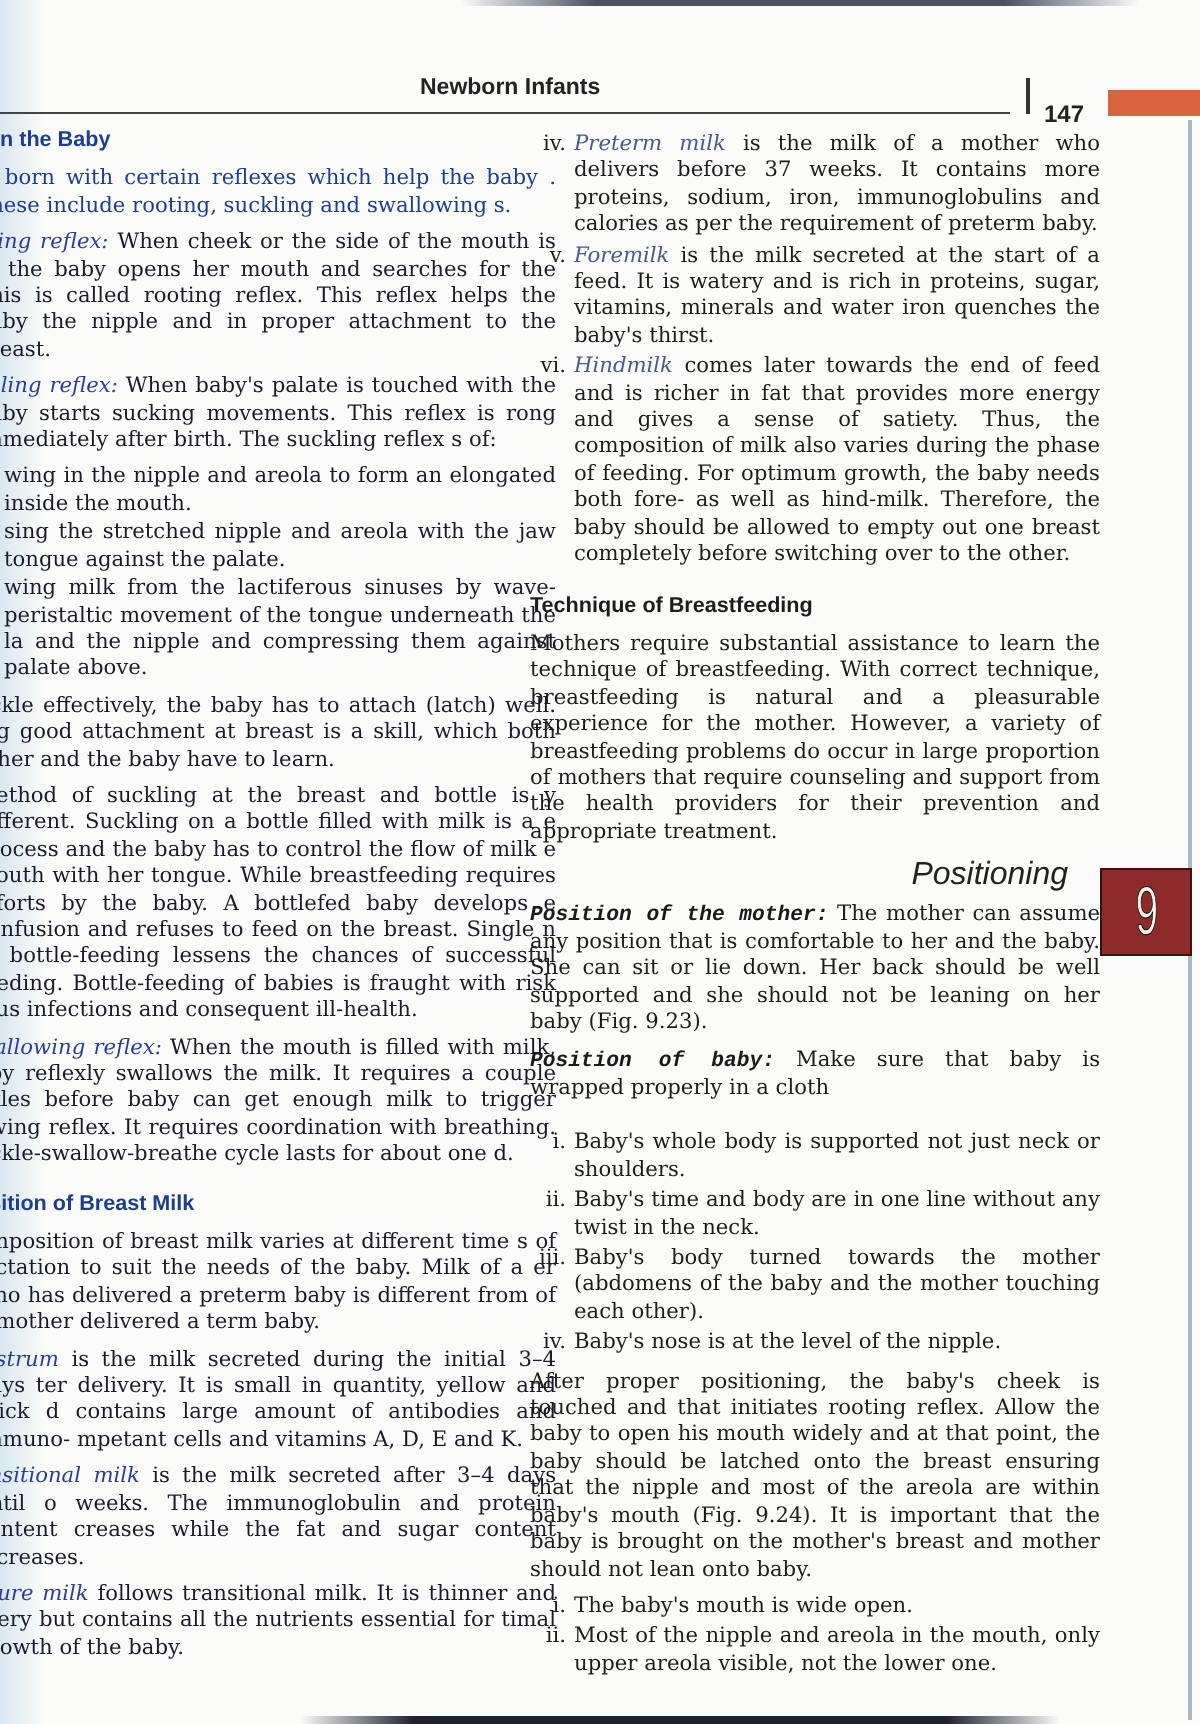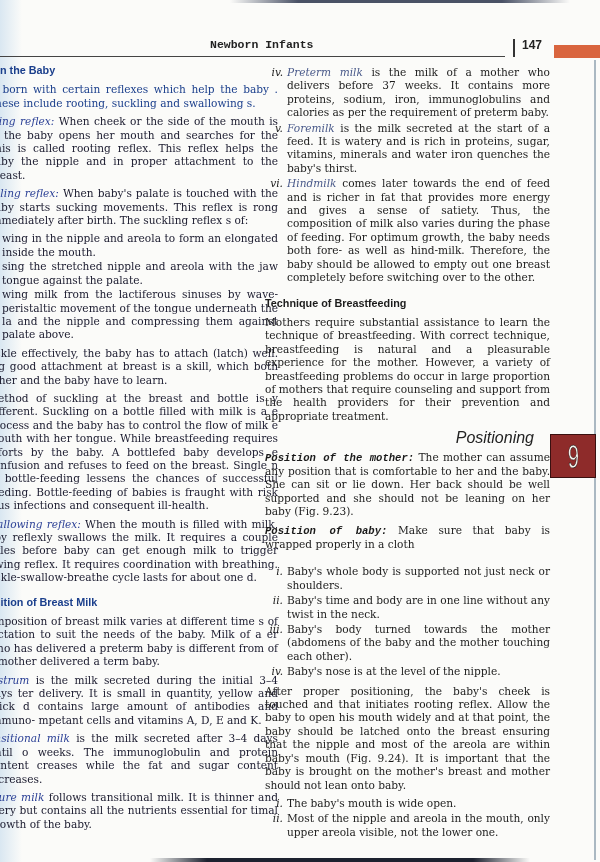--- a/index.html
+++ b/index.html
@@ -22,31 +22,31 @@
     background: linear-gradient(90deg, rgba(190,215,235,0.55), rgba(255,255,255,0));
   }
   .right-rule {
     position: absolute; left: 594px; top: 60px; width: 2px; height: 800px;
     background: #aab8c2;
   }
   
   .header { position: absolute; left: 0; top: 34px; width: 600px; height: 26px; }
   .header-title {
     position: absolute; left: 210px; top: 4px;
-    font-family: Liberation Mono, monospace;
+    font-family: Liberation Sans, sans-serif;
     font-size: 11.5px; font-weight: bold; color: #222;
   }
   .header-rule {
     position: absolute; left: 0; top: 22px; width: 505px; height: 1px; background: #444;
   }
   .header-bar {
     position: absolute; left: 513px; top: 5px; width: 1.5px; height: 18px; background: #333;
   }
   .page-number {
-    position: absolute; left: 522px; top: 4px;
+    position: absolute; left: 522px; top: 16px;
     font-family: "Liberation Sans", "DejaVu Sans", sans-serif;
     font-size: 12px; font-weight: bold; color: #222;
   }
   .thumb-tab-top {
     position: absolute; left: 554px; top: 45px; width: 46px; height: 13px;
     background: #d9653f;
   }
   .chapter-tab {
     position: absolute; left: 550px; top: 434px; width: 44px; height: 42px;
     background: #8e2b2a; border: 1px solid #3a1010;
@@ -74,21 +74,21 @@
   }
   p { margin: 0 0 5px 0; text-align: justify; }
   .term { font-style: italic; color: #2a3f95; }
   .col-right .term { color: #4a5a8a; margin-top: 44px; }
   .bold-term { font-style: italic; font-weight: bold; color: #1a1a1a; font-family: Liberation Mono, monospace; }
   .col-left .lead { color: #1b3f8c; }
 
   .roman-list { margin: 0 0 6px 0; padding: 0; list-style: none; }
   .roman-list li { position: relative; padding-left: 22px; margin-bottom: 2px; text-align: justify; }
   .roman-list li .num {
-    position: absolute; left: 0; width: 18px; text-align: right; font-style: italic;
+    position: absolute; left: 0; width: 18px; text-align: right;
   }
   .sub-list { margin: 0 0 5px 0; padding: 0; list-style: none; }
   .sub-list li { padding-left: 14px; margin-bottom: 1px; text-align: justify; }
   .spacer { height: 6px; }
 </style>
 </head>
 <body>
 
 <div class="left-shadow"></div>
 <div class="scan-edge-top"></div>

